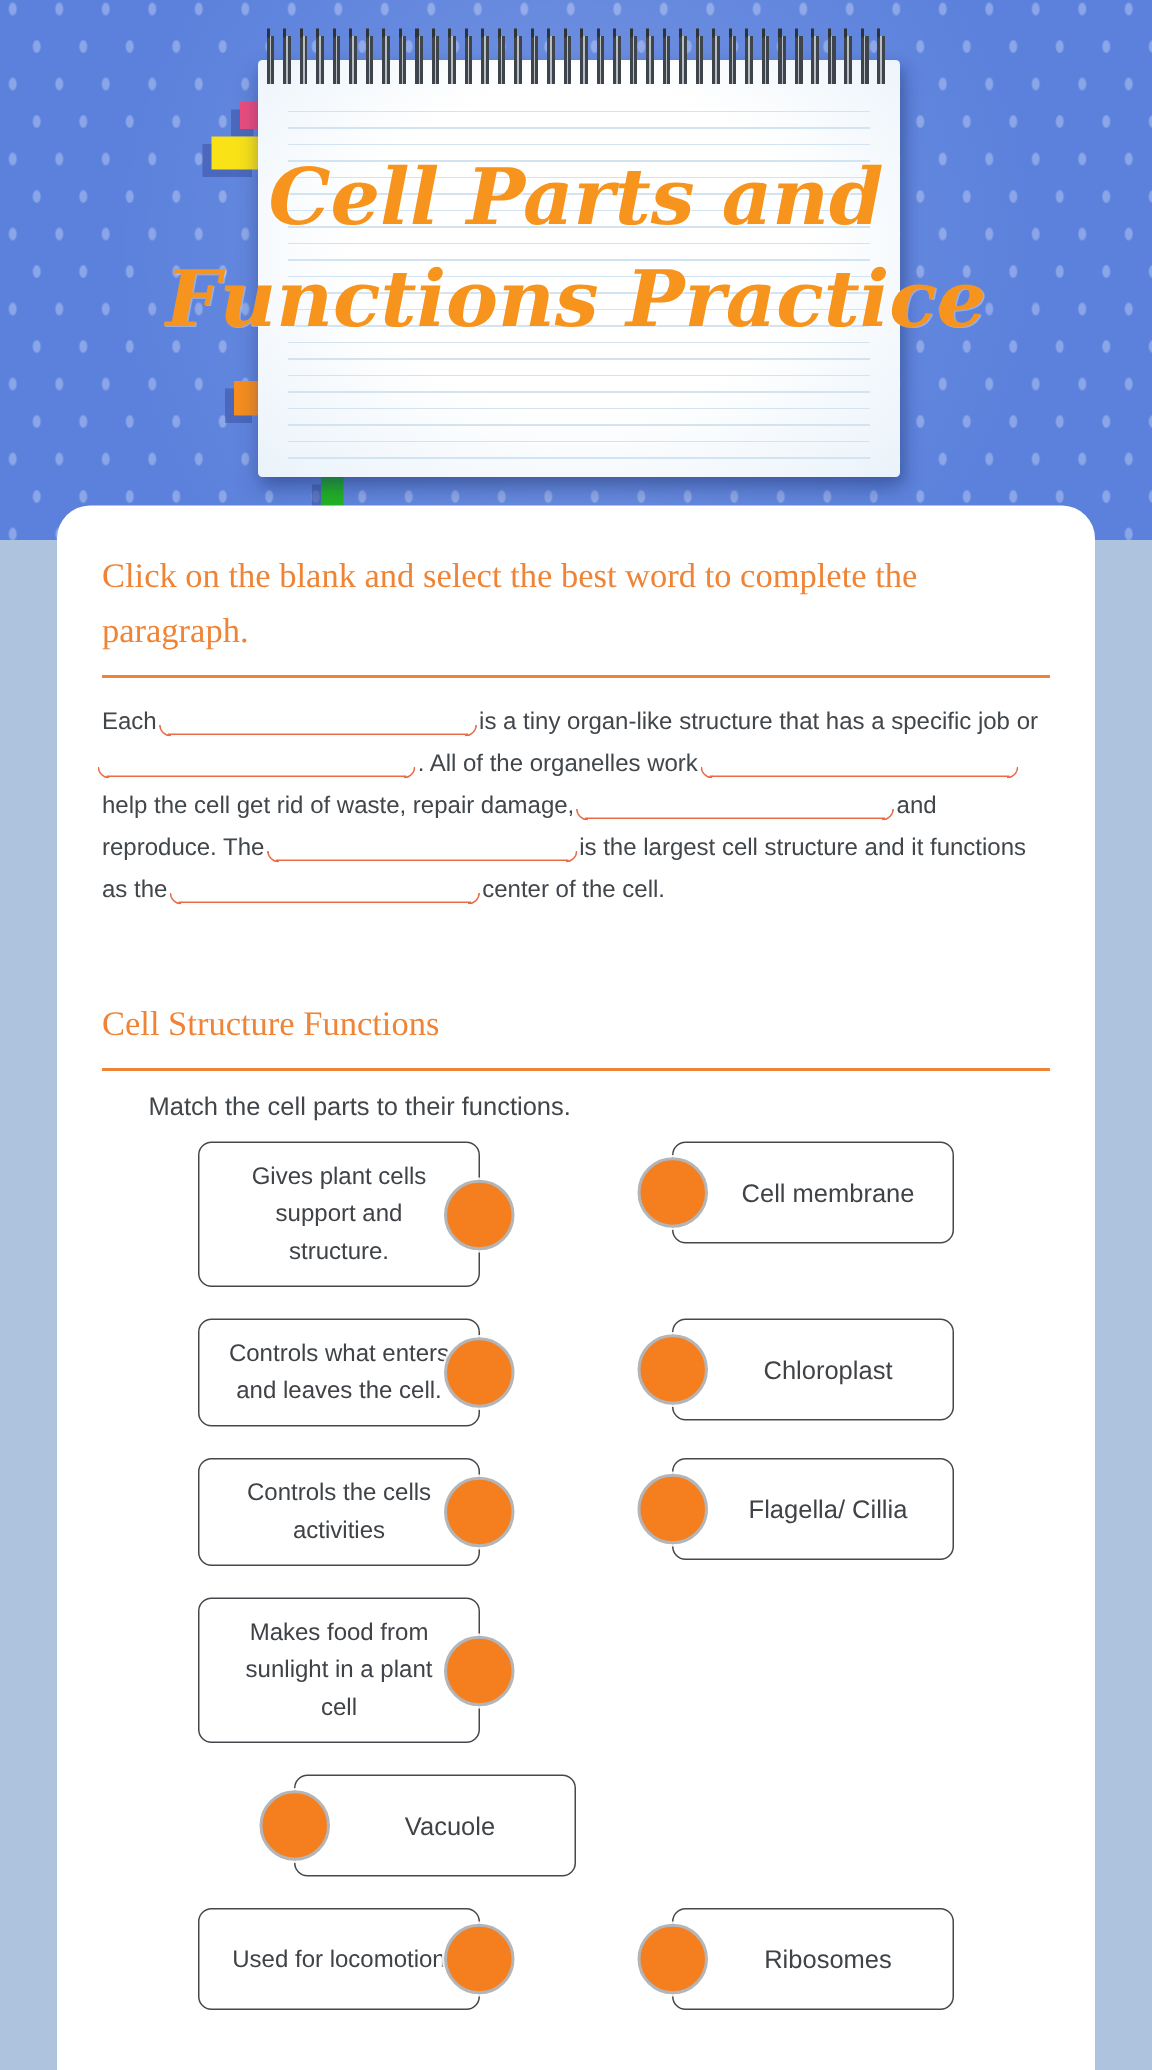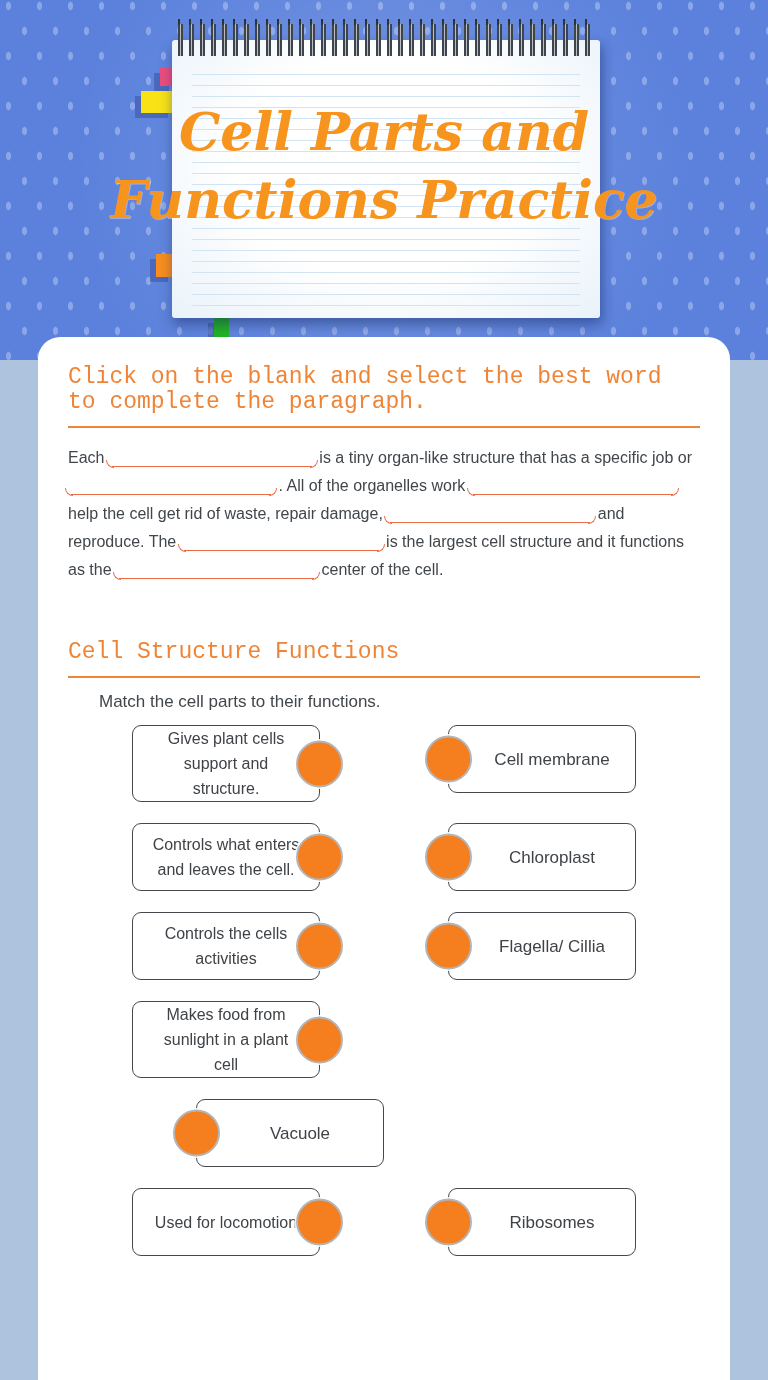--- a/index.html
+++ b/index.html
@@ -34,39 +34,39 @@
     font-size:52px;line-height:68px;color:var(--title-orange);
     text-shadow:1px 1px 0 rgba(255,255,255,.35);}
   .tab{position:absolute;z-index:1;box-shadow:-6px 5px 0 rgba(58,82,160,.55);}
   .tab-pink{left:160px;top:68px;width:15px;height:18px;background:var(--tab-pink);}
   .tab-yellow{left:141px;top:91px;width:33px;height:22px;background:var(--tab-yellow);}
   .tab-orange{left:156px;top:254px;width:18px;height:23px;background:var(--tab-orange);}
   .tab-green{left:214px;top:318px;width:15px;height:19px;background:var(--tab-green);z-index:1;}
   
   .card{position:relative;z-index:5;margin:-23px 38px 0;width:692px;min-height:1100px;
     background:var(--card-bg);border-radius:22px 22px 0 0;padding:28px 30px 160px;}
-  .section-heading{font-family:Liberation Mono, monospace;font-weight:normal;
-    color:var(--heading-orange);font-size:23px;line-height:25px;}
+  .section-heading{font-family:Liberation Serif, serif;font-weight:normal;
+    color:var(--heading-orange);font-size:23px;line-height:37px;}
   .section-divider{border:none;border-top:2px solid var(--heading-orange);margin-top:11px;}
   .fill-paragraph{margin-top:16px;font-size:16px;line-height:28px;color:var(--body-text);}
   .blank{display:inline-block;height:20px;border-bottom:1.6px solid var(--blank-line);
     position:relative;vertical-align:-4px;margin:0 3px;cursor:pointer;}
   .blank.w200{width:200px}.blank.w195{width:195px}
   .blank::before,.blank::after{content:"";position:absolute;bottom:-1.6px;width:7px;height:7px;}
   .blank::before{left:-6px;border-left:1.6px solid var(--blank-line);
     border-bottom:1.6px solid var(--blank-line);border-bottom-left-radius:8px 8px;}
   .blank::after{right:-6px;border-right:1.6px solid var(--blank-line);
     border-bottom:1.6px solid var(--blank-line);border-bottom-right-radius:8px 8px;}
   .match-heading-block{margin-top:56px;}
   .match-instruction{margin-top:14px;font-size:17px;color:var(--body-text);margin-left:31px;}
   .match-rows{margin-top:13px;}
   .match-row{display:flex;align-items:flex-start;margin-bottom:21px;}
   .match-card{position:relative;width:188px;background:#fff;border:1px solid var(--box-border);
     border-radius:9px;color:#3f4347;font-size:16px;line-height:25px;text-align:center;}
-  .match-card.left{margin-left:64px;min-height:68px;padding:0 18px;
+  .match-card.left{margin-left:64px;min-height:68px;padding:10px 18px;
     display:flex;align-items:center;justify-content:center;}
   .match-card.right{margin-left:128px;height:68px;padding:0 10px 0 30px;
     display:flex;align-items:center;justify-content:center;font-size:17px;}
   .connector{position:absolute;width:47px;height:47px;border-radius:50%;
     background:var(--circle-orange);border:2.5px solid var(--circle-ring);
     box-shadow:0 0 0 1.5px rgba(255,255,255,.9);top:50%;transform:translateY(-50%);cursor:pointer;z-index:2;}
   .connector.on-right-edge{right:-24px;}
   .connector.on-left-edge{left:-24px;}
 </style>
 </head>

